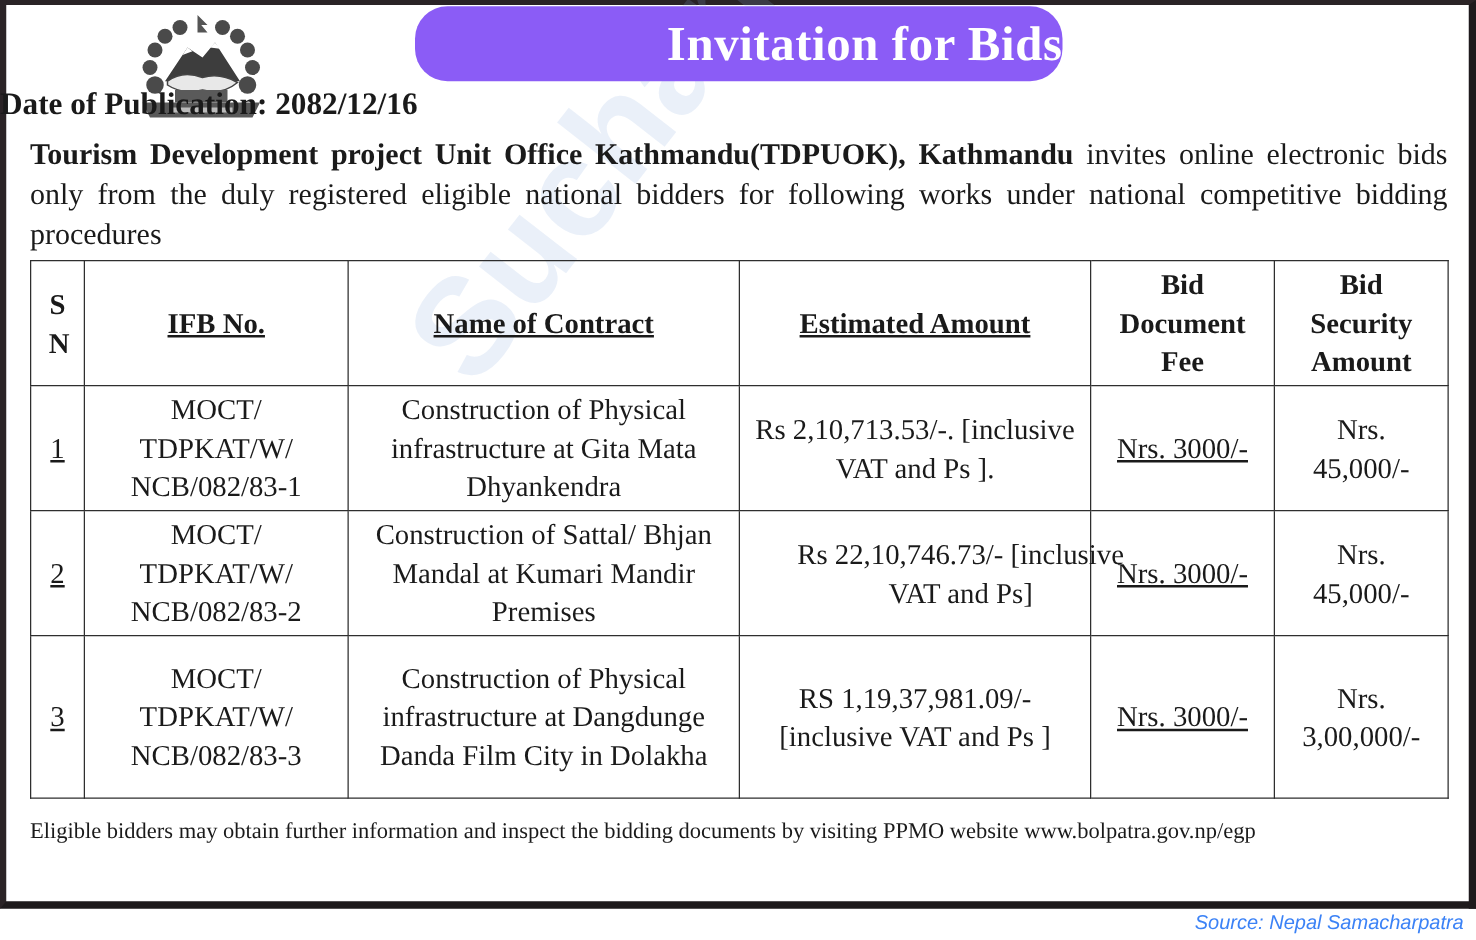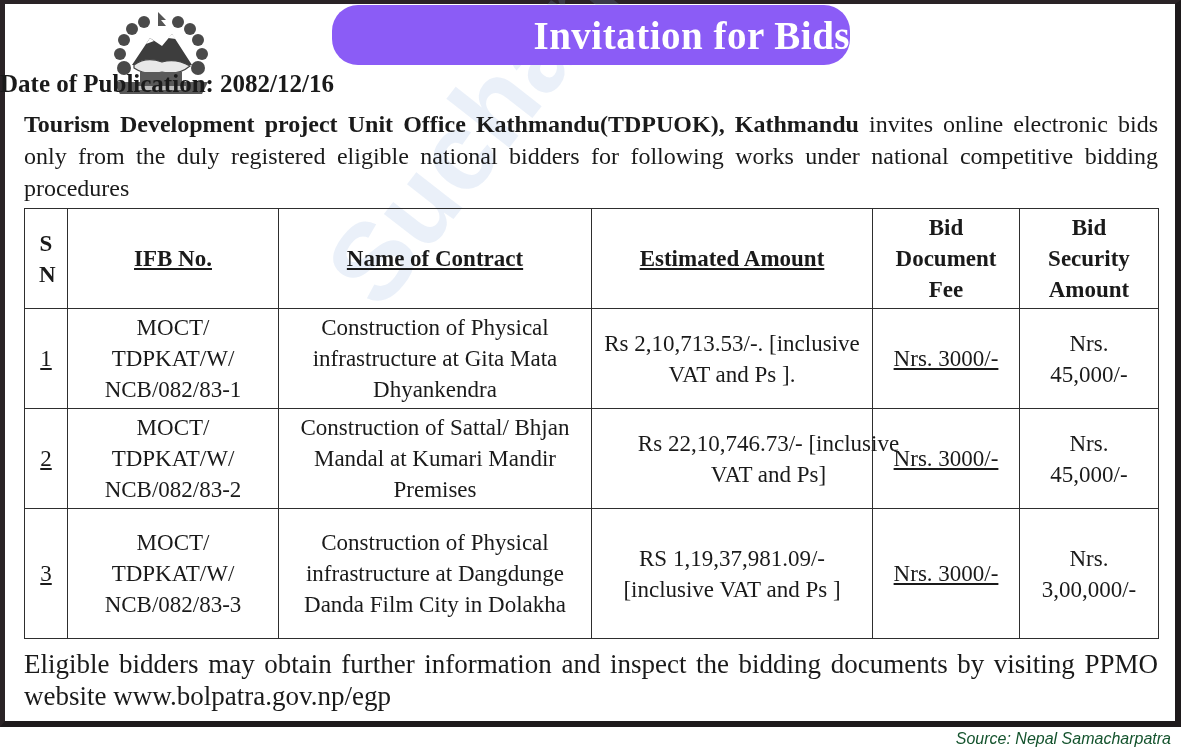--- a/index.html
+++ b/index.html
@@ -112,33 +112,33 @@
       line-height: 31px;
     }
     table.bids tr.row-1 td { height: 99px; }
     table.bids tr.row-2 td { height: 99px; }
     table.bids tr.row-3 td { height: 129px; }
     .footer-note {
       position: absolute;
       left: 24px;
       top: 648px;
       width: 1134px;
-      font-size: 27px;
+      font-size: 18px;
       line-height: 32px;
       text-align: justify;
       text-align-last: left;
     }
     .source {
       position: absolute;
       right: 10px;
       top: 730px;
       font-family: "Liberation Sans", "DejaVu Sans", sans-serif;
       font-style: italic;
       font-size: 16px;
-      color: #14532d;
+      color: #3b82f6;
     }
   </style>
 </head>
 <body>
 
 <div class="frame"></div>
 
 <div class="watermark">Suchana</div>
 
 <svg class="emblem" viewBox="0 0 110 92">

